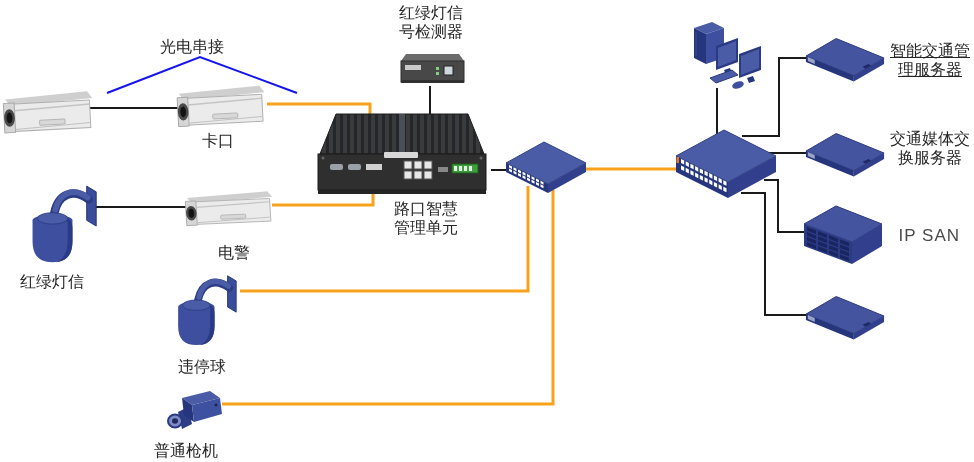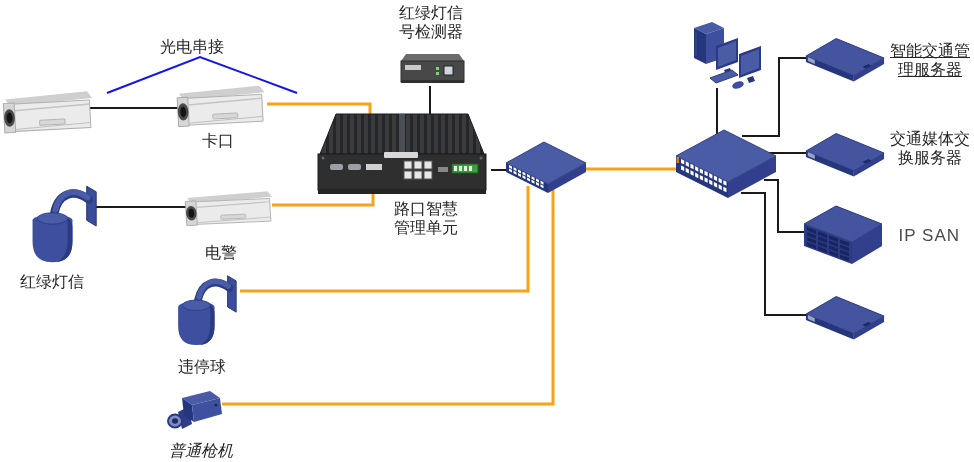--- a/index.html
+++ b/index.html
@@ -307,29 +307,29 @@
 
   <div class="lbl" style="left:384px;top:184px;width:84px;margin-top:15px;">
     <div>路口智慧</div>
     <div>管理单元</div>
   </div>
 
   <div class="lbl" style="left:12px;top:272px;width:80px;">
     <span>红绿灯信</span>
   </div>
 
-  <div class="lbl" style="left:191px;top:243px;width:60px;">
+  <div class="lbl" style="left:204px;top:243px;width:60px;">
     <span>电警</span>
   </div>
 
   <div class="lbl" style="left:162px;top:357px;width:80px;">
     <span>违停球</span>
   </div>
 
-  <div class="lbl" style="left:161px;top:441px;width:80px;font-style:italic;">
+  <div class="lbl" style="left:146px;top:441px;width:80px;">
     <span>普通枪机</span>
   </div>
 
   <div class="lbl" style="left:887px;top:41px;width:86px;text-decoration:underline;">
     <div>智能交通管</div>
     <div>理服务器</div>
   </div>
 
   <div class="lbl" style="left:887px;top:129px;width:86px;">
     <div>交通媒体交</div>

